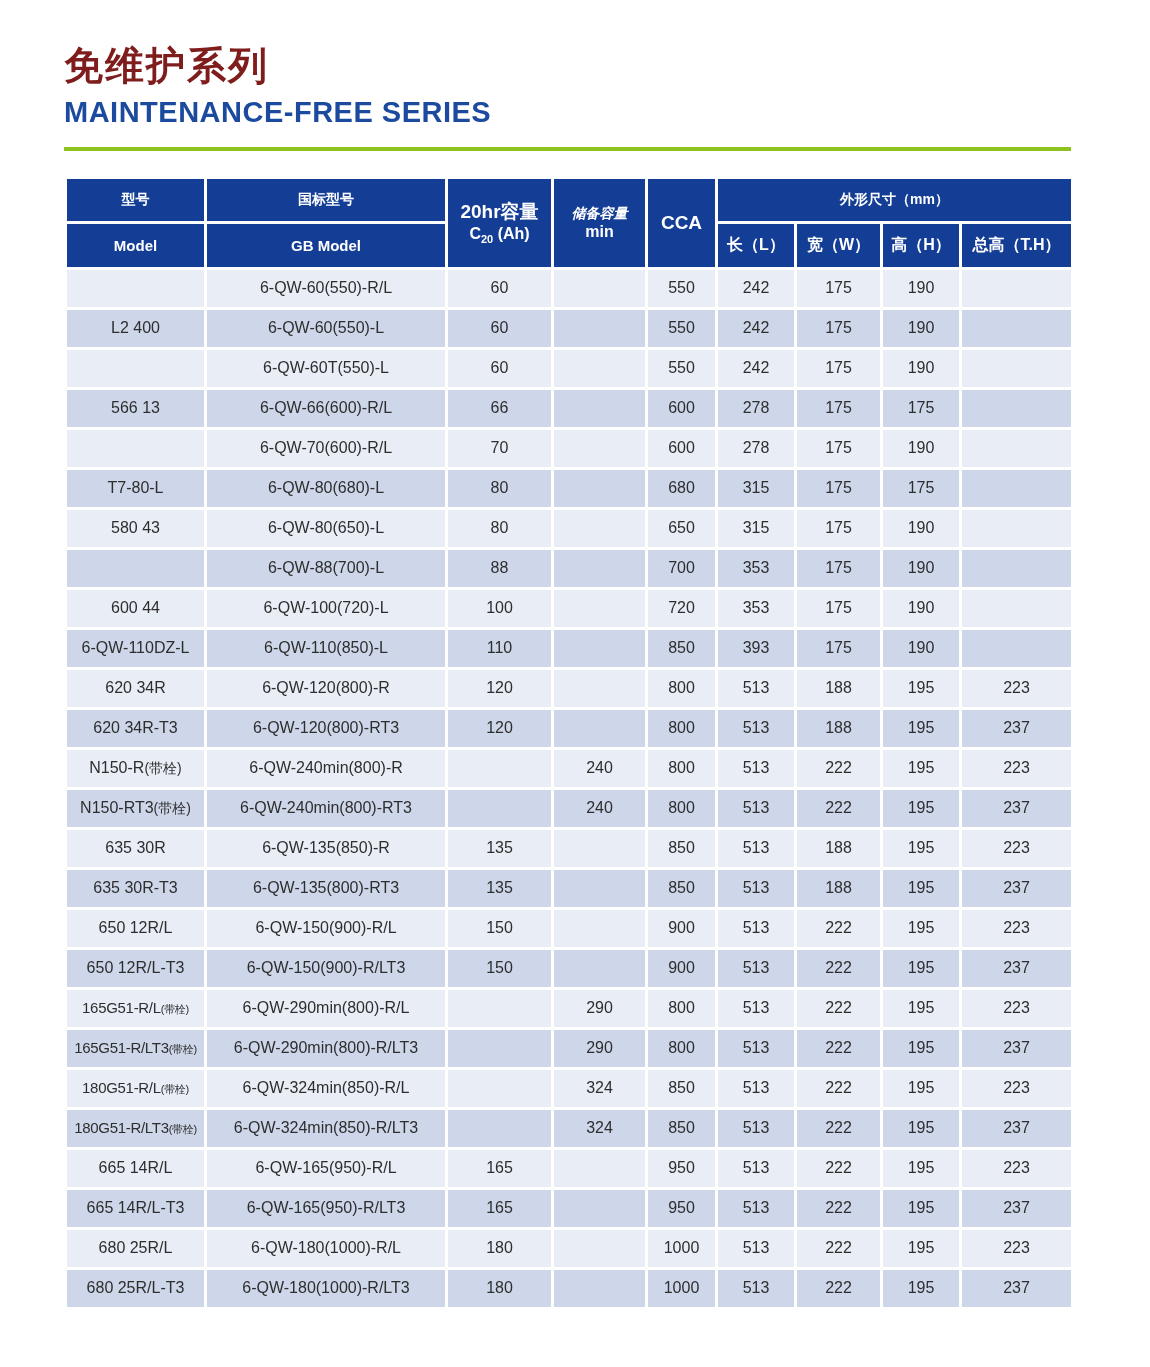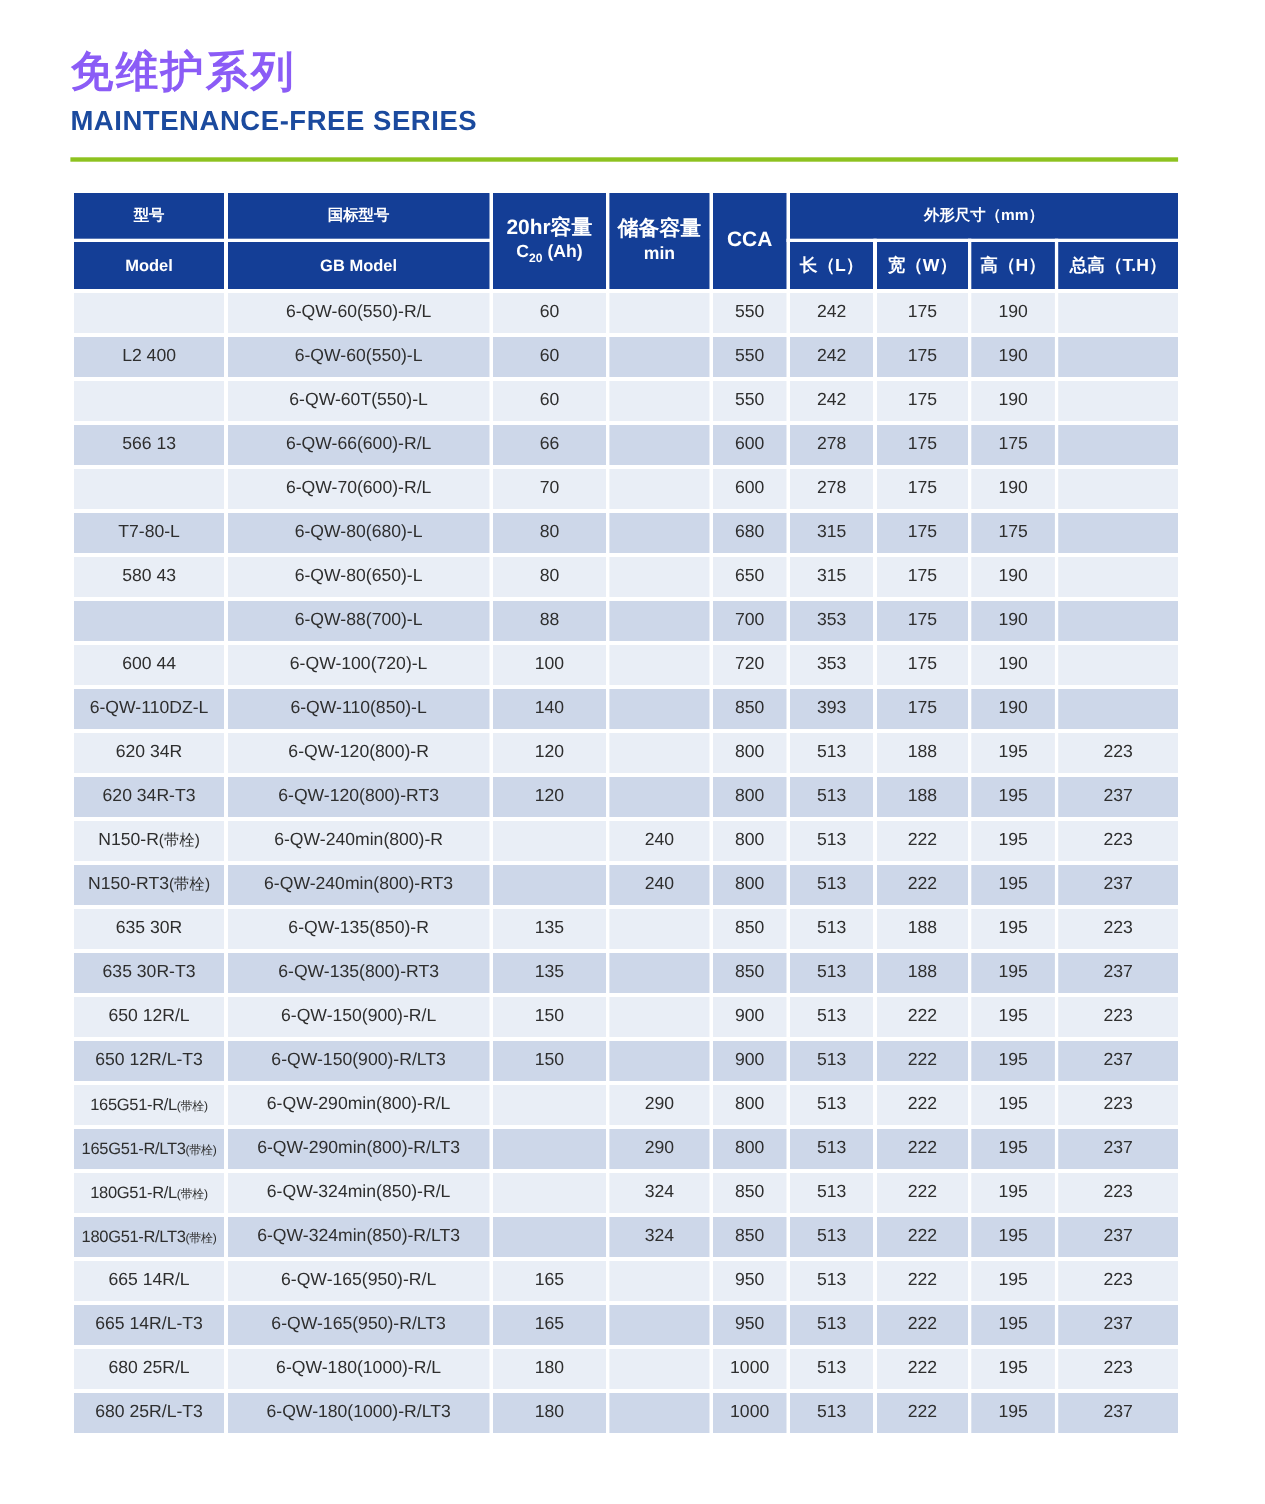--- a/index.html
+++ b/index.html
@@ -1,28 +1,28 @@
 <!DOCTYPE html>
 <html><head>
 <meta charset="utf-8">
 <style>
   html,body{margin:0;padding:0;background:#ffffff;}
   body{width:1150px;height:1367px;font-family:"Liberation Sans","DejaVu Sans",sans-serif;}
   .page{padding:46px 0 0 64px;width:1007px;}
-  .title-zh{margin:0;font-size:39px;font-weight:bold;color:#8b5cf6;letter-spacing:2px;line-height:1.05;}
-  .title-en{margin:11px 0 16px 0;font-size:25px;font-weight:bold;color:#1b4a9e;line-height:1;letter-spacing:0.5px;}
+  .title-zh{margin:0;font-size:39px;font-weight:bold;color:#7f1d1d;letter-spacing:2px;line-height:1.05;}
+  .title-en{margin:11px 0 16px 0;font-size:29px;font-weight:bold;color:#1b4a9e;line-height:1;letter-spacing:0.5px;}
   .accent-line{margin-top:20px;height:4px;background:#8dc21f;width:1007px;}
   table.spec{border-collapse:collapse;margin-top:25px;table-layout:fixed;width:1007px;}
   th,td{border:3px solid #ffffff;text-align:center;vertical-align:middle;overflow:hidden;white-space:nowrap;padding:0;}
   thead th{background:#143e96;color:#ffffff;font-weight:bold;}
   th.h-zh{font-size:14px;height:42px;}
   th.h-en{font-size:15px;height:43px;margin-top:14px;}
   th.h-merge{font-size:18px;}
   .m-line1{font-size:19px;line-height:1.25;}
-  .m-line1b{font-size:19px;line-height:1.25;}
+  .m-line1b{font-size:14px;line-height:1.25;font-style:italic;}
   .m-line2{font-size:16px;font-weight:bold;line-height:1.2;}
   .m-line2 sub{font-size:11px;}
   .cca-label{font-size:19px;}
   th.h-dim{font-size:16px;}
   tbody td{height:37px;font-size:16px;color:#2e2e2e;}
   tr.light td{background:#e9eef6;}
   tr.dark td{background:#cdd7e9;}
   td.tight{font-size:15px;letter-spacing:-0.3px;}
   .model-suffix{font-size:14px;}
   td.tight .model-suffix{font-size:11px;}
@@ -169,21 +169,21 @@
           <td></td>
           <td>720</td>
           <td>353</td>
           <td>175</td>
           <td>190</td>
           <td></td>
         </tr>
         <tr class="dark">
           <td><span>6-QW-110DZ-L</span></td>
           <td>6-QW-110(850)-L</td>
-          <td>140</td>
+          <td>110</td>
           <td></td>
           <td>850</td>
           <td>393</td>
           <td>175</td>
           <td>190</td>
           <td></td>
         </tr>
         <tr class="light">
           <td><span>620 34R</span></td>
           <td>6-QW-120(800)-R</td>

